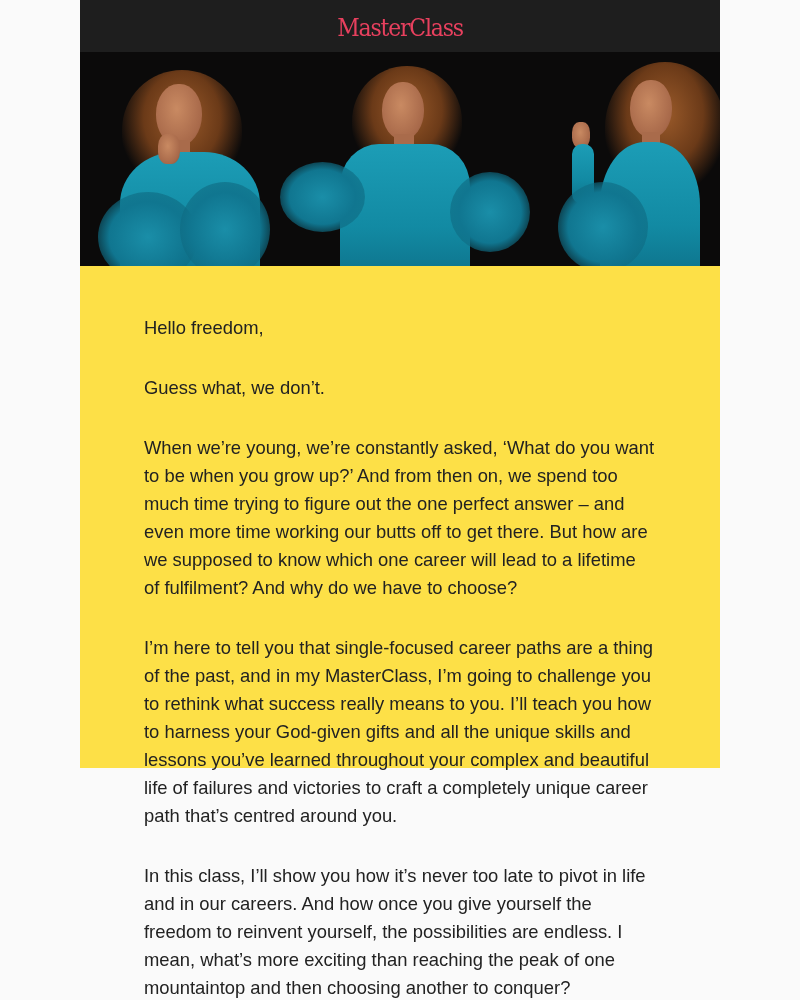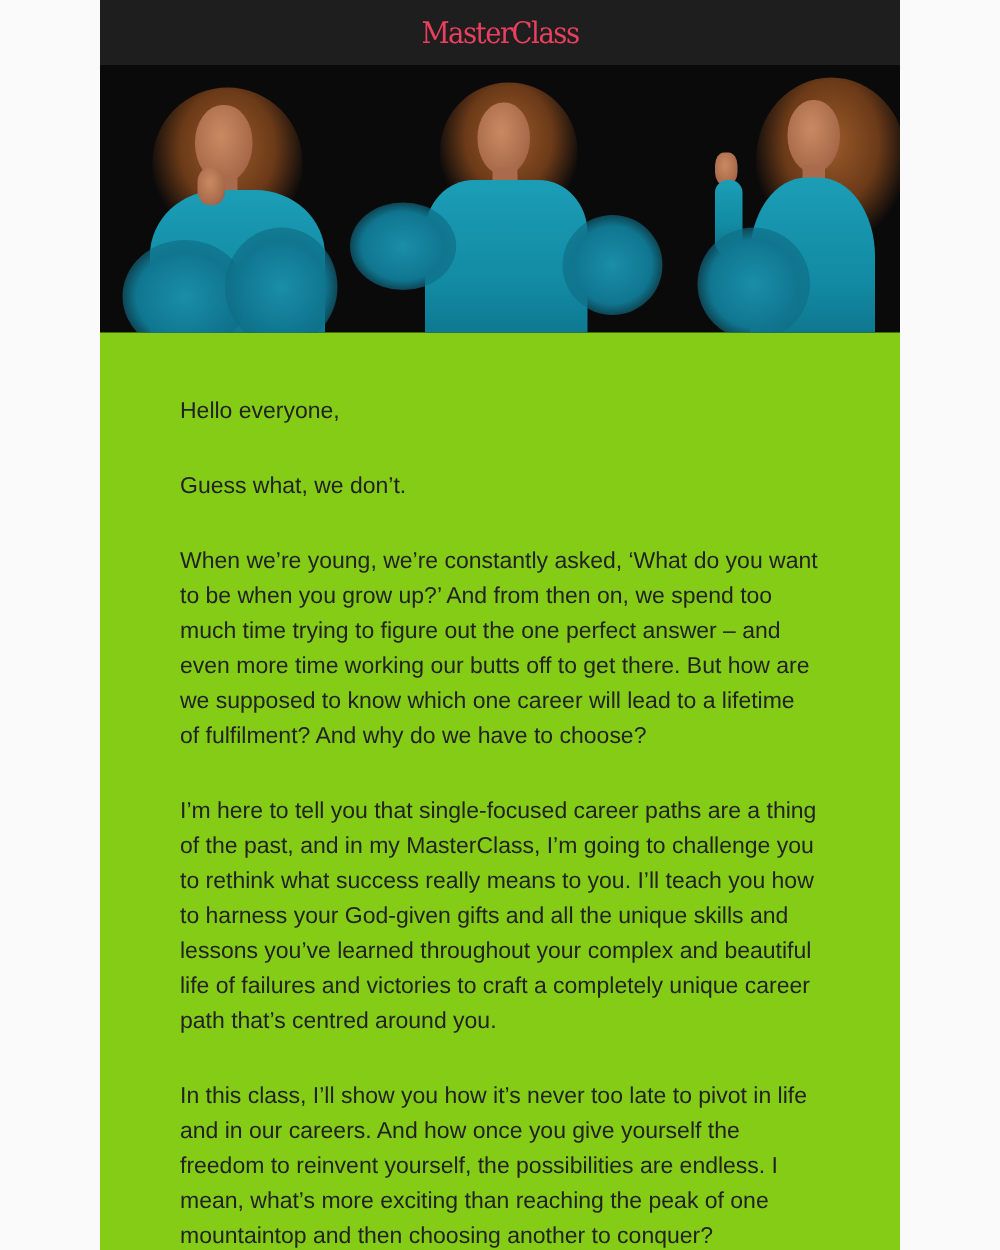--- a/index.html
+++ b/index.html
@@ -8,22 +8,22 @@
       background: #fafafa;
       width: 800px;
       height: 1000px;
       overflow: hidden;
     }
     .email {
       position: absolute;
       left: 80px;
       top: 0;
       width: 640px;
-      height: 1000px;
-      background: #84cc16;
+      height: 768px;
+      background: #fde047;
     }
     .header {
       height: 52px;
       background: #1e1e1e;
       display: flex;
       align-items: center;
       justify-content: center;
     }
     .logo {
       font-family: "DejaVu Serif", "Liberation Serif", serif;
@@ -115,20 +115,20 @@
       <div class="face" style="left:80px;top:28px;width:42px;height:58px;"></div>
       <div class="neck" style="left:92px;top:80px;width:18px;height:22px;"></div>
       <div class="jacket" style="left:50px;top:90px;width:100px;height:140px;border-radius:45% 45% 0 0;"></div>
       <div class="face" style="left:22px;top:70px;width:18px;height:26px;border-radius:40%;"></div>
       <div class="jacket" style="left:22px;top:92px;width:22px;height:60px;border-radius:10px;"></div>
       <div class="feather" style="left:8px;top:130px;width:90px;height:90px;"></div>
     </div>
   </div>
 
   <div class="content">
-    <p>Hello everyone,</p>
+    <p>Hello freedom,</p>
     <p>Guess what, we don’t.</p>
     <p>When we’re young, we’re constantly asked, ‘What do you want to be when you grow up?’ And from then on, we spend too much time trying to figure out the one perfect answer – and even more time working our butts off to get there. But how are we supposed to know which one career will lead to a lifetime of fulfilment? And why do we have to choose?</p>
     <p>I’m here to tell you that single-focused career paths are a thing of the past, and in my MasterClass, I’m going to challenge you to rethink what success really means to you. I’ll teach you how to harness your God-given gifts and all the unique skills and lessons you’ve learned throughout your complex and beautiful life of failures and victories to craft a completely unique career path that’s centred around you.</p>
     <p>In this class, I’ll show you how it’s never too late to pivot in life and in our careers. And how once you give yourself the freedom to reinvent yourself, the possibilities are endless. I mean, what’s more exciting than reaching the peak of one mountaintop and then choosing another to conquer?</p>
   </div>
 
 </div>
 
 </body></html>

